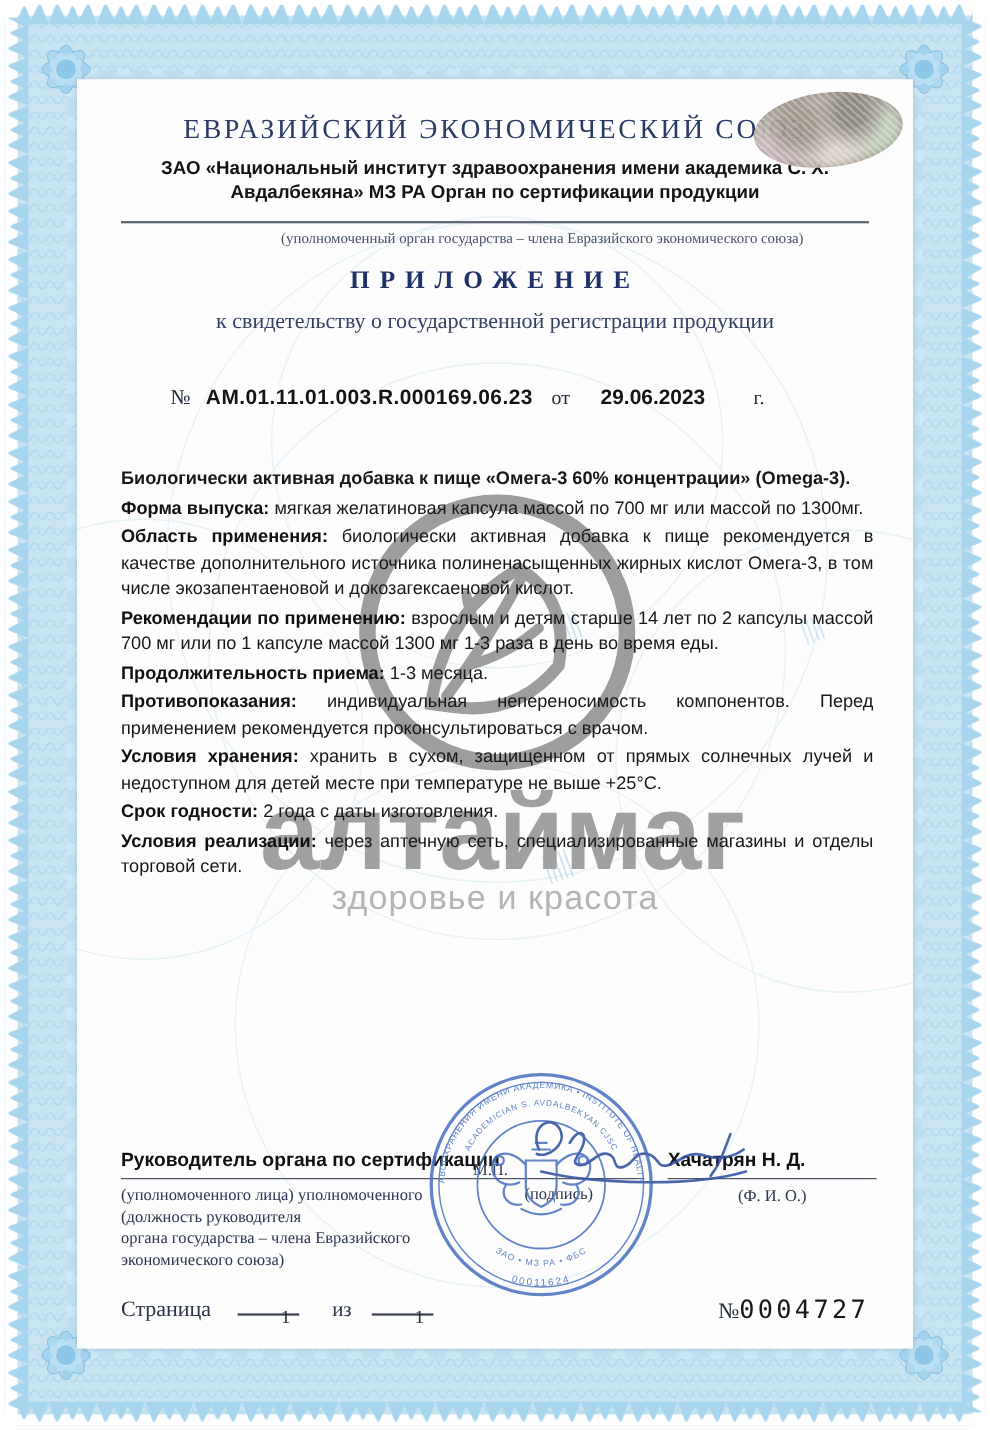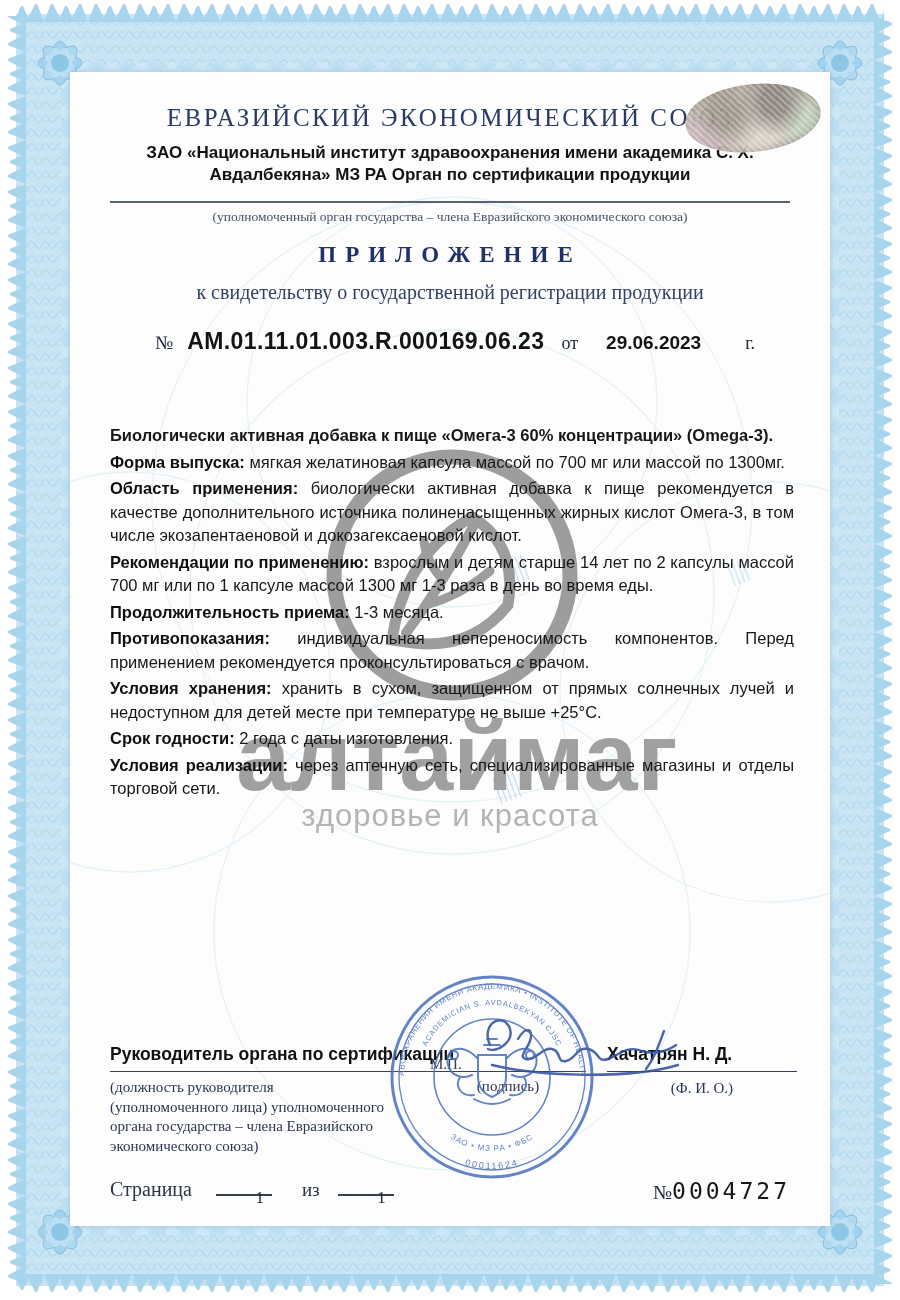--- a/index.html
+++ b/index.html
@@ -11,41 +11,41 @@
   .page{position:absolute;left:70px;top:72px;width:760px;height:1154px;background:#fcfdfc;z-index:2;
         box-shadow:0 0 6px rgba(120,150,170,.35);}
   .texture-svg{position:absolute;left:0;top:0;z-index:0;}
   
   .union-title{position:absolute;top:32px;left:0;width:100%;text-align:center;z-index:3;
      font-family:"Liberation Serif",serif;font-size:25px;letter-spacing:2.5px;color:#2b3a66;}
   .org{position:absolute;top:70px;left:40px;right:40px;text-align:center;z-index:3;
      font-weight:bold;font-size:17px;line-height:22px;color:#131313;}
   .rule{position:absolute;top:129px;left:40px;right:40px;border-top:2px solid #5a6172;z-index:3;}
   .note{position:absolute;top:137px;left:0;width:100%;text-align:center;z-index:3;
-     font-family:"Liberation Serif",serif;font-size:13.5px;color:#454f66;}
+     font-family:"Liberation Serif",serif;font-size:13.5px;color:#454f66;padding-left:43px;}
   .hologram{position:absolute;left:615px;top:12px;width:136px;height:68px;border-radius:50%;z-index:4;
      transform:rotate(-6deg);opacity:.93;
      background:
        radial-gradient(circle at 30% 40%, #9a9186 0 14%, rgba(154,145,134,0) 38%),
        radial-gradient(circle at 66% 30%, #87807a 0 12%, rgba(135,128,122,0) 34%),
        radial-gradient(circle at 52% 72%, #d8cfc4 0 18%, rgba(216,207,196,0) 44%),
        radial-gradient(circle at 18% 70%, #d9bfc9 0 10%, rgba(217,191,201,0) 28%),
        radial-gradient(circle at 86% 62%, #bccab4 0 10%, rgba(188,202,180,0) 30%),
        linear-gradient(120deg,#cfc9bf,#aaa298);
      box-shadow:inset 0 0 9px rgba(80,72,64,.45);}
   .hologram::after{content:"";position:absolute;inset:0;border-radius:50%;
      background:repeating-linear-gradient(48deg,rgba(255,255,255,.28) 0 2px,rgba(255,255,255,0) 2px 5px);}
   
   .doc-title{position:absolute;top:170px;left:0;width:100%;text-align:center;z-index:3;
      font-family:"Liberation Serif",serif;font-weight:bold;font-size:23px;letter-spacing:9px;color:#20306a;}
   .doc-subtitle{position:absolute;top:209px;left:0;width:100%;text-align:center;z-index:3;
      font-family:"Liberation Serif",serif;font-size:20px;color:#333f63;}
   .number-row{position:absolute;top:256px;left:85px;right:36px;display:flex;align-items:baseline;z-index:3;}
   .no-label{font-family:"Liberation Serif",serif;font-size:19px;color:#20283c;}
-  .number{font-weight:bold;font-size:23px;margin-left:14px;color:#141414;letter-spacing:.4px;}
+  .number{font-weight:bold;font-size:19px;margin-left:14px;color:#141414;letter-spacing:.4px;margin-top:23px;}
   .from-label{font-family:"Liberation Serif",serif;font-size:18px;margin-left:17px;color:#20283c;}
   .date{font-weight:bold;font-size:19px;margin-left:28px;color:#141414;}
   .year-suffix{font-family:"Liberation Serif",serif;font-size:18px;margin-left:44px;color:#20283c;}
   
   .content{position:absolute;top:352px;left:40px;right:36px;z-index:3;}
   .content p{margin:0 0 3px 0;font-size:16.5px;line-height:23.5px;text-align:justify;color:#17171a;}
   .content p.lead span{font-weight:bold;}
   .content b{color:#101013;}
   
   .watermark{position:absolute;inset:0;z-index:1;}
@@ -203,22 +203,22 @@
     <p><b>Условия хранения:</b><span> хранить в сухом, защищенном от прямых солнечных лучей и недоступном для детей месте при температуре не выше +25°С.</span></p>
     <p><b>Срок годности:</b><span> 2 года с даты изготовления.</span></p>
     <p><b>Условия реализации:</b><span> через аптечную сеть, специализированные магазины и отделы торговой сети.</span></p>
   </div>
 
   <div class="sig-left-title">Руководитель органа по сертификации</div>
   <div class="sig-line-left"></div>
   <div class="mp-label">М.П.</div>
   <div class="sig-caption">(подпись)</div>
   <div class="left-caption">
+    <div>(уполномоченного лица) уполномоченного</div>
     <div>(должность руководителя</div>
-    <div>(уполномоченного лица) уполномоченного</div>
     <div>органа государства – члена Евразийского</div>
     <div>экономического союза)</div>
   </div>
   <div class="right-name">Хачатрян Н. Д.</div>
   <div class="sig-line-right"></div>
   <div class="right-caption">(Ф. И. О.)</div>
 
   <svg class="stamp-svg" width="340" height="300" viewBox="0 0 340 300">
     <defs>
       <path id="aTop" d="M62,150 A88,88 0 1 1 238,150"></path>

